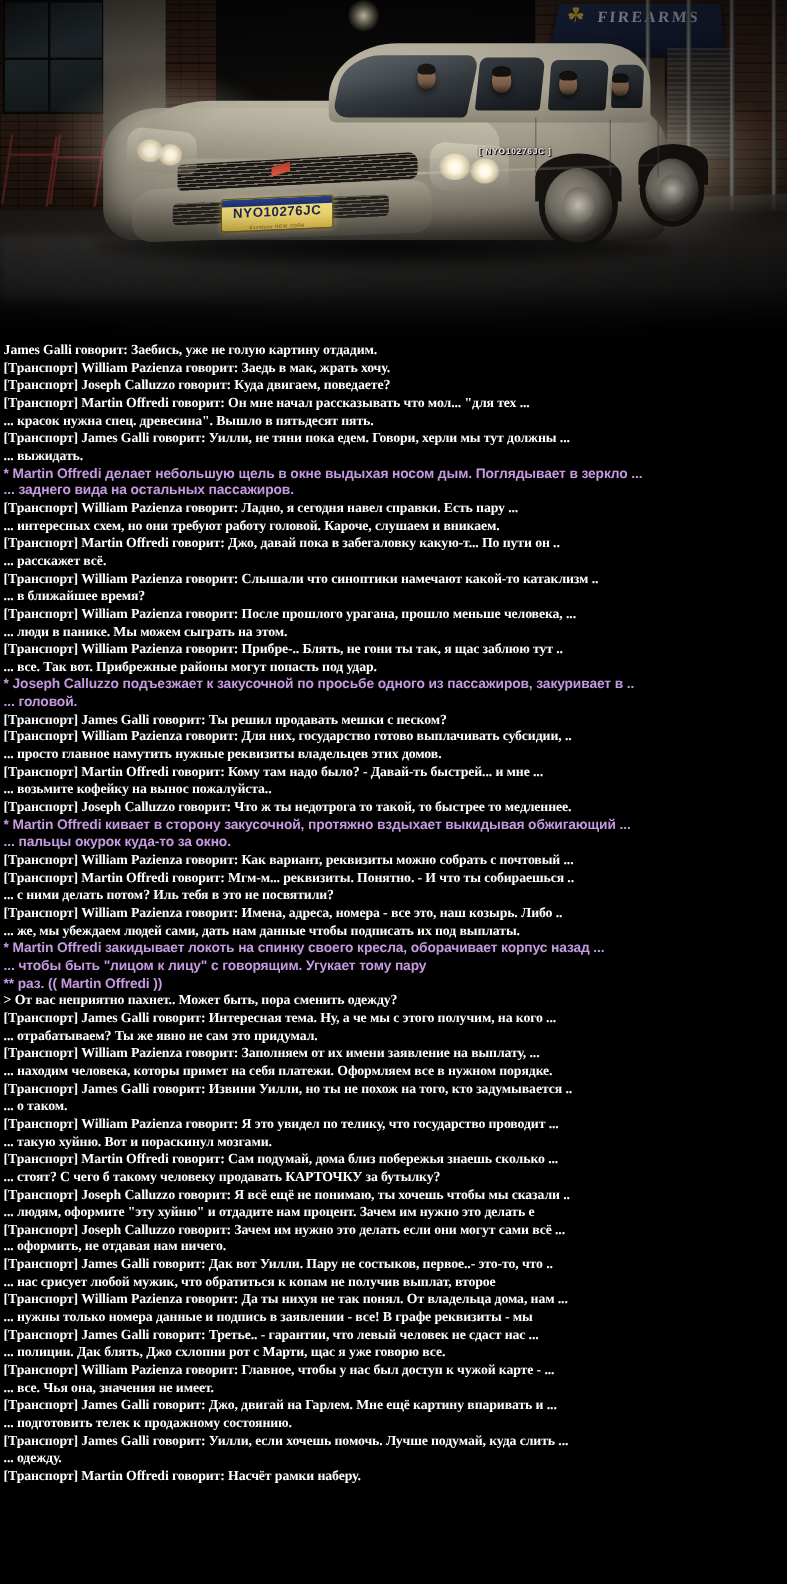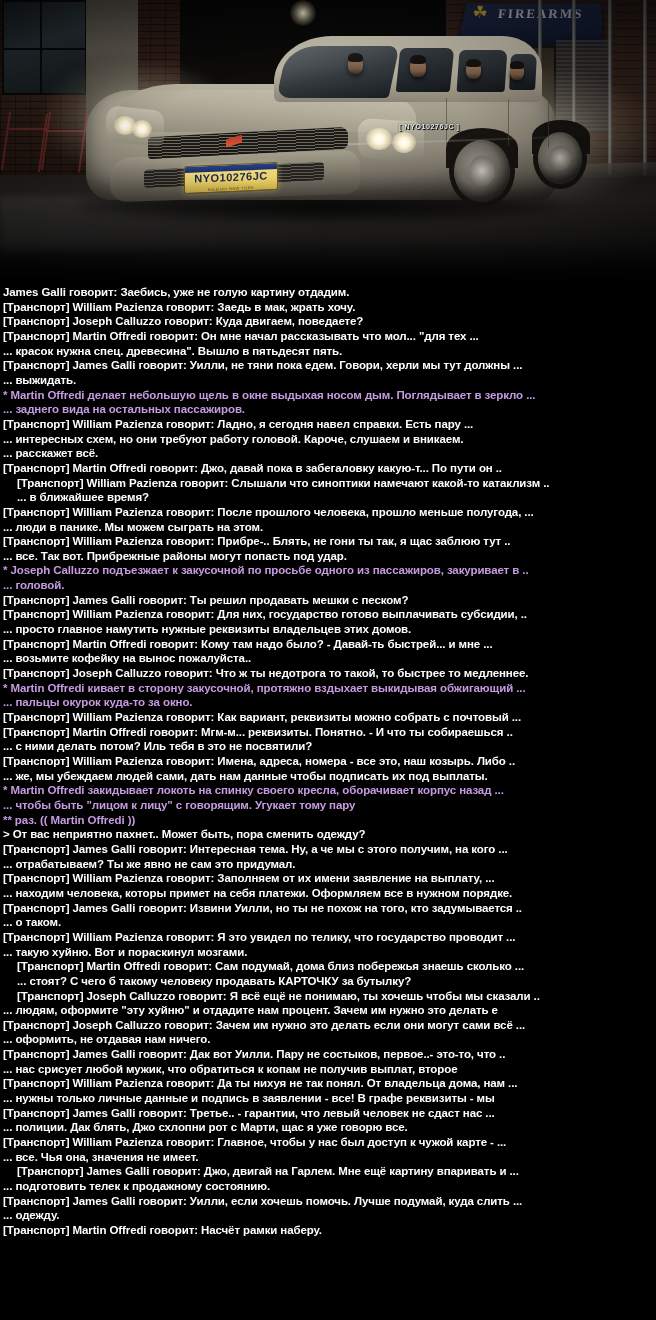--- a/index.html
+++ b/index.html
@@ -460,23 +460,23 @@
     line-height: 14.65px;
     font-weight: bold;
     white-space: nowrap;
     padding-left: 3px;
     letter-spacing: -0.1px;
     text-shadow:
       1px 1px 0 rgba(0,0,0,.95),
       -1px 0 0 rgba(0,0,0,.6),
       0 -1px 0 rgba(0,0,0,.6);
   }
-  .c-white  { color: #ffffff; }
+  .c-white  { color: #ffffff; font-family: Liberation Serif, serif; }
   .c-purple { color: #c69ae0; }
-  .indent-1 { padding-left: 17px; }
+  .indent-1 { padding-left: 3px; }
 </style>
 </head>
 <body>
 
 <div id="screen">
 
   <div id="game-viewport">
 
     <div class="scene-sky"></div>
 
@@ -571,25 +571,25 @@
       <div class="chat-line c-white">[Транспорт] William Pazienza говорит: Заедь в мак, жрать хочу.</div>
       <div class="chat-line c-white">[Транспорт] Joseph Calluzzo говорит: Куда двигаем, поведаете?</div>
       <div class="chat-line c-white">[Транспорт] Martin Offredi говорит: Он мне начал рассказывать что мол... "для тех ...</div>
       <div class="chat-line c-white">... красок нужна спец. древесина". Вышло в пятьдесят пять.</div>
       <div class="chat-line c-white">[Транспорт] James Galli говорит: Уилли, не тяни пока едем. Говори, херли мы тут должны ...</div>
       <div class="chat-line c-white">... выжидать.</div>
       <div class="chat-line c-purple">* Martin Offredi делает небольшую щель в окне выдыхая носом дым. Поглядывает в зеркло ...</div>
       <div class="chat-line c-purple">... заднего вида на остальных пассажиров.</div>
       <div class="chat-line c-white">[Транспорт] William Pazienza говорит: Ладно, я сегодня навел справки. Есть пару ...</div>
       <div class="chat-line c-white">... интересных схем, но они требуют работу головой. Кароче, слушаем и вникаем.</div>
+      <div class="chat-line c-white">[Транспорт] Martin Offredi говорит: Джо, давай пока в забегаловку какую-т... По пути он ..</div>
       <div class="chat-line c-white">... расскажет всё.</div>
-      <div class="chat-line c-white">[Транспорт] Martin Offredi говорит: Джо, давай пока в забегаловку какую-т... По пути он ..</div>
       <div class="chat-line c-white indent-1">[Транспорт] William Pazienza говорит: Слышали что синоптики намечают какой-то катаклизм ..</div>
       <div class="chat-line c-white indent-1">... в ближайшее время?</div>
-      <div class="chat-line c-white">[Транспорт] William Pazienza говорит: После прошлого человека, прошло меньше полугода, ...</div>
+      <div class="chat-line c-white">[Транспорт] William Pazienza говорит: После прошлого урагана, прошло меньше человека, ...</div>
       <div class="chat-line c-white">... люди в панике. Мы можем сыграть на этом.</div>
       <div class="chat-line c-white">[Транспорт] William Pazienza говорит: Прибре-.. Блять, не гони ты так, я щас заблюю тут ..</div>
       <div class="chat-line c-white">... все. Так вот. Прибрежные районы могут попасть под удар.</div>
       <div class="chat-line c-purple">* Joseph Calluzzo подъезжает к закусочной по просьбе одного из пассажиров, закуривает в ..</div>
       <div class="chat-line c-purple">... головой.</div>
       <div class="chat-line c-white">[Транспорт] James Galli говорит: Ты решил продавать мешки с песком?</div>
       <div class="chat-line c-white">[Транспорт] William Pazienza говорит: Для них, государство готово выплачивать субсидии, ..</div>
       <div class="chat-line c-white">... просто главное намутить нужные реквизиты владельцев этих домов.</div>
       <div class="chat-line c-white">[Транспорт] Martin Offredi говорит: Кому там надо было? - Давай-ть быстрей... и мне ...</div>
       <div class="chat-line c-white">... возьмите кофейку на вынос пожалуйста..</div>
@@ -615,21 +615,21 @@
       <div class="chat-line c-white">... такую хуйню. Вот и пораскинул мозгами.</div>
       <div class="chat-line c-white indent-1">[Транспорт] Martin Offredi говорит: Сам подумай, дома близ побережья знаешь сколько ...</div>
       <div class="chat-line c-white indent-1">... стоят? С чего б такому человеку продавать КАРТОЧКУ за бутылку?</div>
       <div class="chat-line c-white indent-1">[Транспорт] Joseph Calluzzo говорит: Я всё ещё не понимаю, ты хочешь чтобы мы сказали ..</div>
       <div class="chat-line c-white">... людям, оформите "эту хуйню" и отдадите нам процент. Зачем им нужно это делать е</div>
       <div class="chat-line c-white">[Транспорт] Joseph Calluzzo говорит: Зачем им нужно это делать если они могут сами всё ...</div>
       <div class="chat-line c-white">... оформить, не отдавая нам ничего.</div>
       <div class="chat-line c-white">[Транспорт] James Galli говорит: Дак вот Уилли. Пару не состыков, первое..- это-то, что ..</div>
       <div class="chat-line c-white">... нас срисует любой мужик, что обратиться к копам не получив выплат, второе</div>
       <div class="chat-line c-white">[Транспорт] William Pazienza говорит: Да ты нихуя не так понял. От владельца дома, нам ...</div>
-      <div class="chat-line c-white">... нужны только личные данные и подпись в заявлении - все! В графе реквизиты - мы</div>
+      <div class="chat-line c-white">... нужны только номера данные и подпись в заявлении - все! В графе реквизиты - мы</div>
       <div class="chat-line c-white">[Транспорт] James Galli говорит: Третье.. - гарантии, что левый человек не сдаст нас ...</div>
       <div class="chat-line c-white">... полиции. Дак блять, Джо схлопни рот с Марти, щас я уже говорю все.</div>
       <div class="chat-line c-white">[Транспорт] William Pazienza говорит: Главное, чтобы у нас был доступ к чужой карте - ...</div>
       <div class="chat-line c-white">... все.  Чья она, значения не имеет.</div>
       <div class="chat-line c-white indent-1">[Транспорт] James Galli говорит: Джо, двигай на Гарлем. Мне ещё картину впаривать и ...</div>
       <div class="chat-line c-white">... подготовить телек к продажному состоянию.</div>
       <div class="chat-line c-white">[Транспорт] James Galli говорит: Уилли, если хочешь помочь. Лучше подумай, куда слить ...</div>
       <div class="chat-line c-white">... одежду.</div>
       <div class="chat-line c-white">[Транспорт] Martin Offredi говорит: Насчёт рамки наберу.</div>
     </div>

